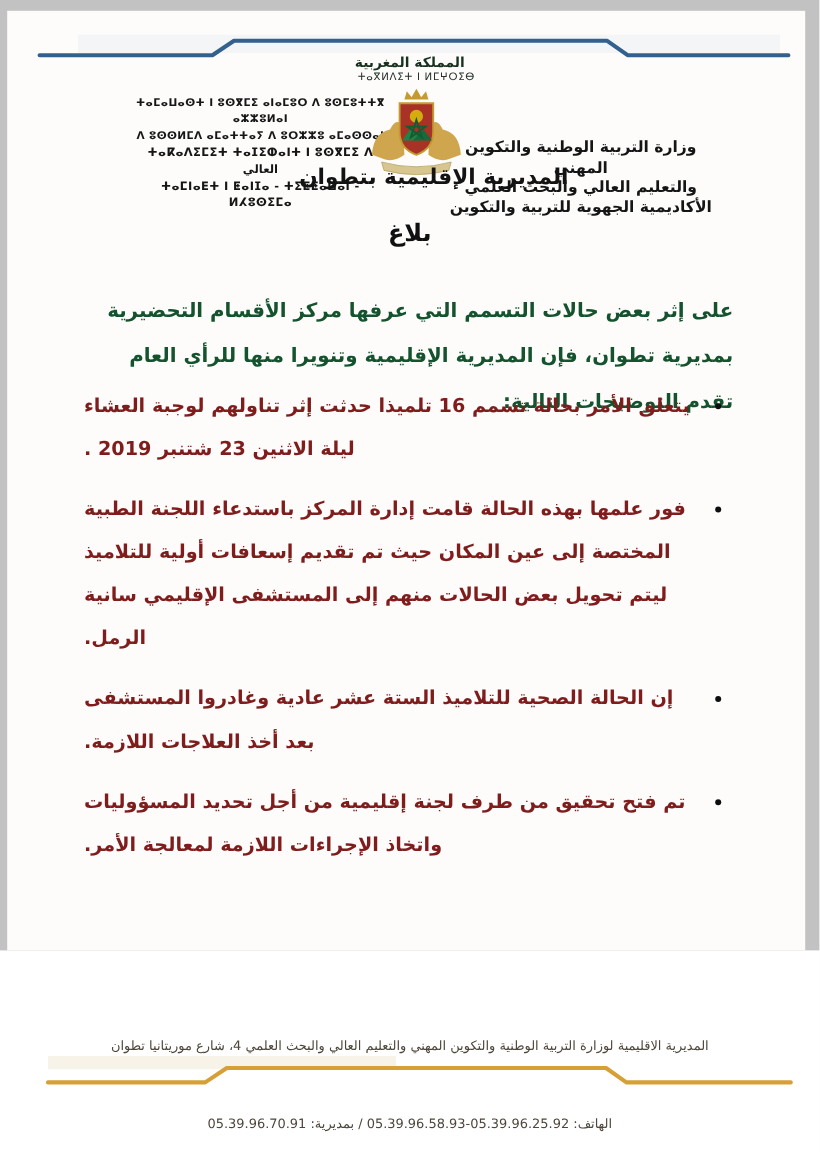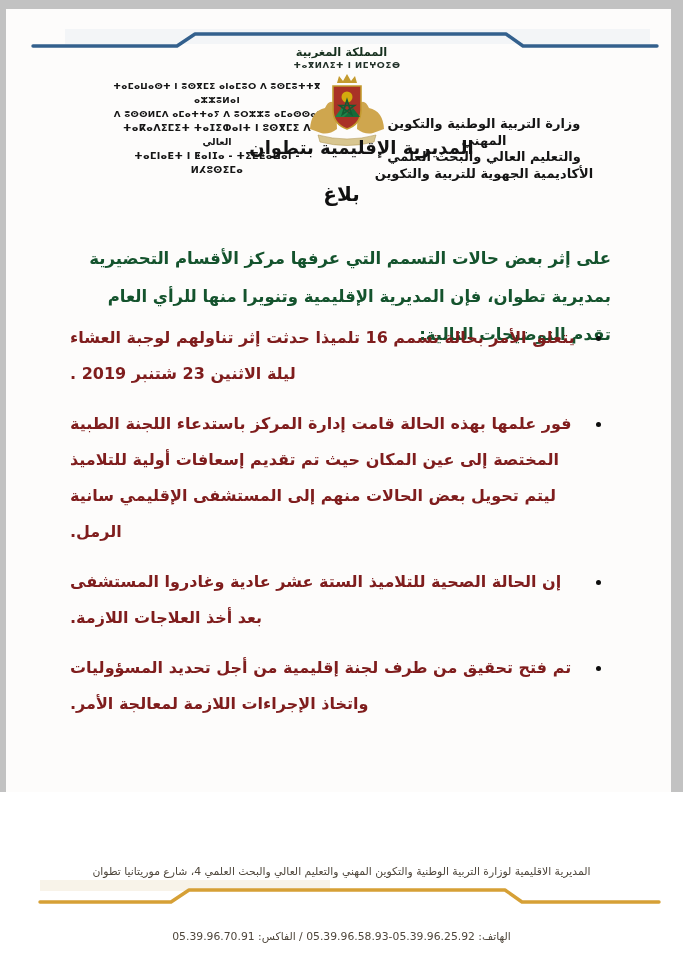--- a/index.html
+++ b/index.html
@@ -20,21 +20,21 @@
   
   .deco{
     position:absolute;left:0;top:0;width:683px;height:960px;
     pointer-events:none;
   }
   .abs{position:absolute;}
   .center{left:0;right:0;text-align:center;}
   .ar{direction:rtl;unicode-bidi:plaintext;}
   
   .kingdom-ar{top:45px;font-size:11.5px;font-weight:700;color:#17311f;letter-spacing:0.2px;}
-  .kingdom-tif{top:60px;font-size:8.5px;font-weight:700;color:#23322a;letter-spacing:0.6px;margin-left:11px;}
+  .kingdom-tif{top:60px;font-size:8.5px;font-weight:400;color:#23322a;letter-spacing:0.6px;margin-left:11px;}
   .ministry-block{
     top:71px;right:88px;width:222px;text-align:center;direction:rtl;
     font-size:13px;line-height:16.5px;font-weight:600;color:#151515;margin-top:45px;
   }
   .tifinagh-block{
     top:79px;left:112px;width:210px;text-align:center;
     font-size:8.8px;line-height:14px;font-weight:700;color:#161616;letter-spacing:0.3px;
   }
   .tifinagh-block .t-bold{font-size:9.6px;}
   .coa{left:301px;top:73px;width:92px;height:80px;}
@@ -104,14 +104,14 @@
   <p class="abs intro">على إثر بعض حالات التسمم التي عرفها مركز الأقسام التحضيرية بمديرية تطوان، فإن المديرية الإقليمية وتنويرا منها للرأي العام تقدم التوضيحات التالية:</p>
 
   <ul class="abs bullets">
     <li>يتعلق الأمر بحالة تسمم 16 تلميذا حدثت إثر تناولهم لوجبة العشاء ليلة الاثنين 23 شتنبر 2019 .</li>
     <li>فور علمها بهذه الحالة قامت إدارة المركز باستدعاء اللجنة الطبية المختصة إلى عين المكان حيث تم تقديم إسعافات أولية للتلاميذ ليتم تحويل بعض الحالات منهم إلى المستشفى الإقليمي سانية الرمل.</li>
     <li>إن الحالة الصحية للتلاميذ الستة عشر عادية وغادروا المستشفى بعد أخذ العلاجات اللازمة.</li>
     <li>تم فتح تحقيق من طرف لجنة إقليمية من أجل تحديد المسؤوليات واتخاذ الإجراءات اللازمة لمعالجة الأمر.</li>
   </ul>
 
   <div class="abs center footer-address">المديرية الاقليمية لوزارة التربية الوطنية والتكوين المهني والتعليم العالي والبحث العلمي 4، شارع موريتانيا تطوان</div>
-  <div class="abs center footer-phone">الهاتف: 05.39.96.25.92-05.39.96.58.93 / الفاكس: 05.39.96.70.91</div>
+  <div class="abs center footer-phone">الهاتف: 05.39.96.25.92-05.39.96.58.93 / بمديرية: 05.39.96.70.91</div>
 </div>
 
 </body></html>

